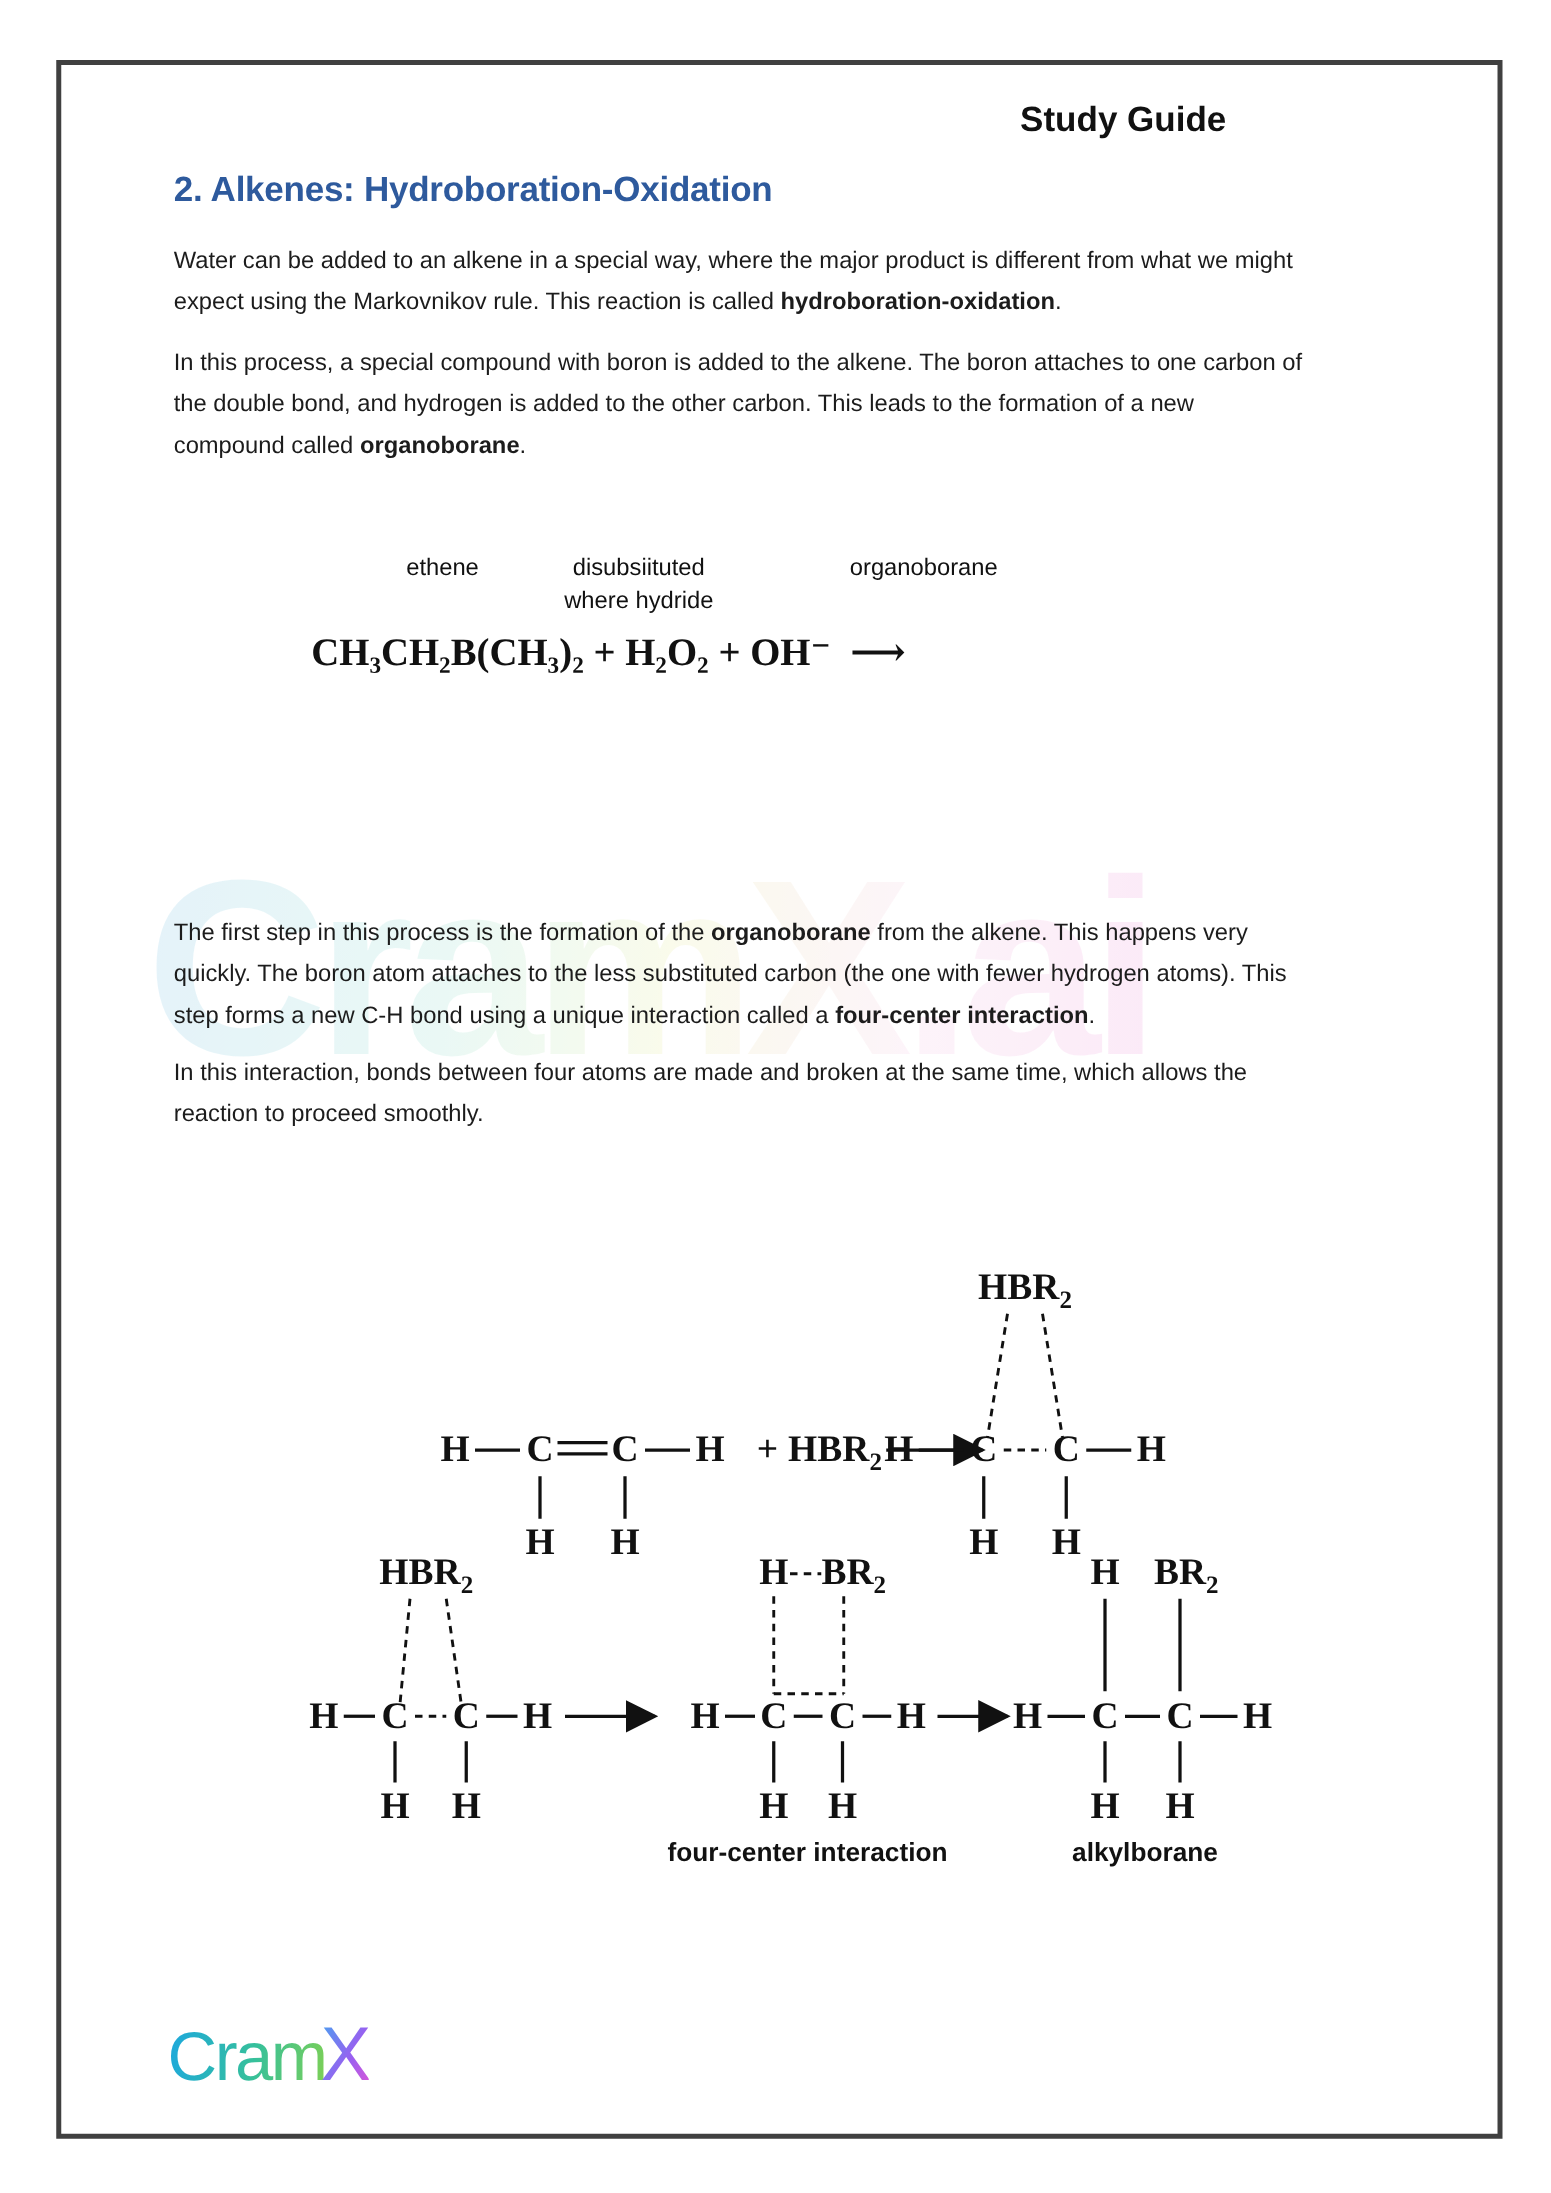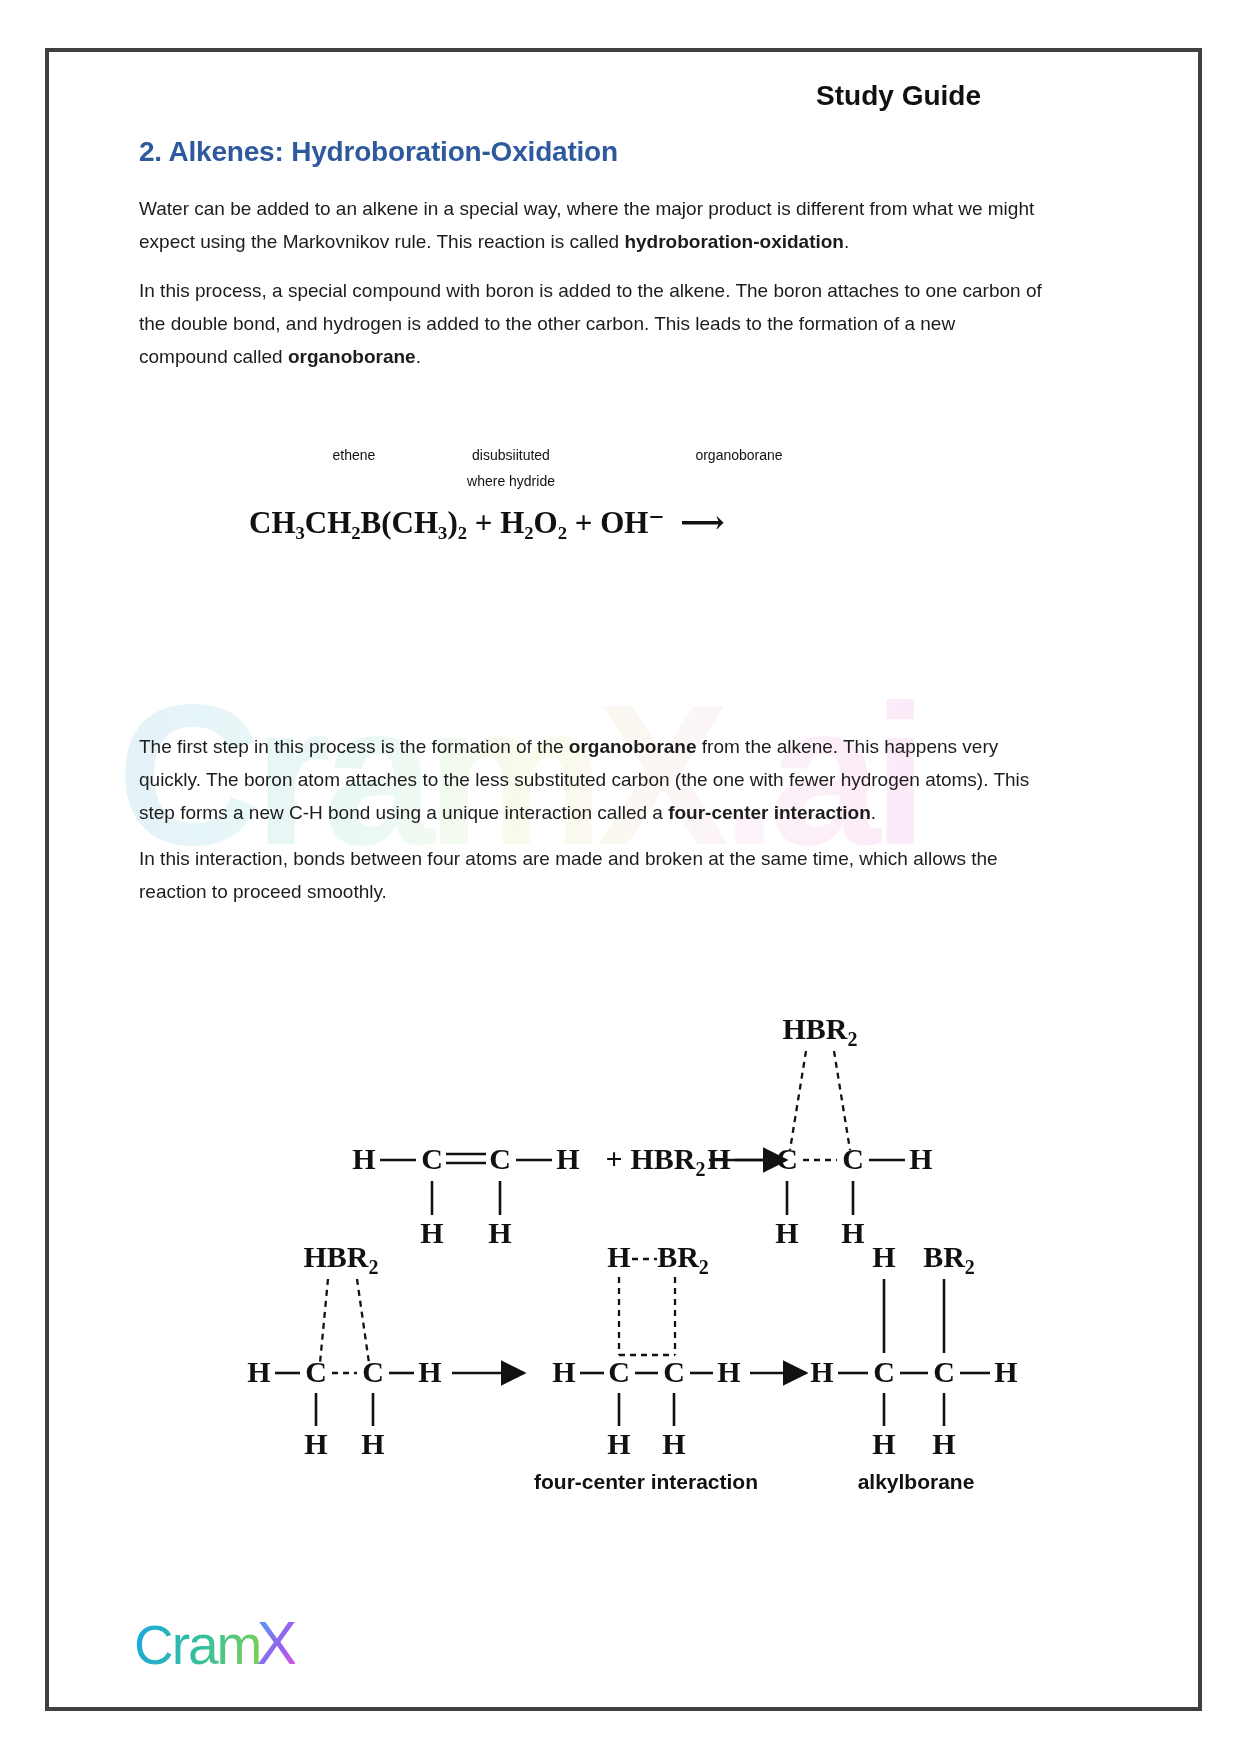--- a/index.html
+++ b/index.html
@@ -11,21 +11,21 @@
   .h2{left:90px;top:620px;font-size:25px;font-weight:700;color:#2d5596;letter-spacing:-0.2px;}
   .body-text{width:910px;font-size:19px;line-height:33px;color:#1c1c1c;margin:0;}
   .p1{left:90px;top:140px;}
   .p2{left:90px;top:222px;}
   .p3{left:90px;top:678px;}
   .p4{left:90px;top:790px;}
   .eq{font-family:"Liberation Serif","DejaVu Serif","DejaVu Sans",serif;font-size:31px;font-weight:700;color:#111;white-space:pre;}
   .eq1{left:243px;top:338px;}
   .eq2{left:200px;top:452px;}
   .eq3{left:410px;top:503px;}
-  .eq-label{transform:translateX(-50%);text-align:center;font-size:14px;line-height:26px;color:#111;white-space:nowrap;}
+  .eq-label{transform:translateX(-50%);text-align:center;font-size:19px;line-height:26px;color:#111;white-space:nowrap;}
   .lab-ethene{left:305px;top:390px;}
   .lab-hydride{left:462px;top:390px;}
   .lab-product{left:690px;top:390px;}
   .watermark{left:68px;top:608px;z-index:0;font-size:200px;font-weight:700;letter-spacing:-8px;
     background:linear-gradient(95deg,#cfe9f6 0%,#d9f4ee 30%,#f6f8dc 52%,#fcecf6 76%,#f9d9f2 100%);
     -webkit-background-clip:text;background-clip:text;color:transparent;opacity:0.55;white-space:nowrap;}
   .mech-svg{left:145px;top:905px;}
   .atom{font-family:"Liberation Serif","DejaVu Serif",serif;font-size:30px;font-weight:700;fill:#111;text-anchor:middle;}
   .sub{font-size:20px;}
   .svg-caption{font-family:"Liberation Sans",sans-serif;font-size:21px;font-weight:700;fill:#111;text-anchor:middle;}

